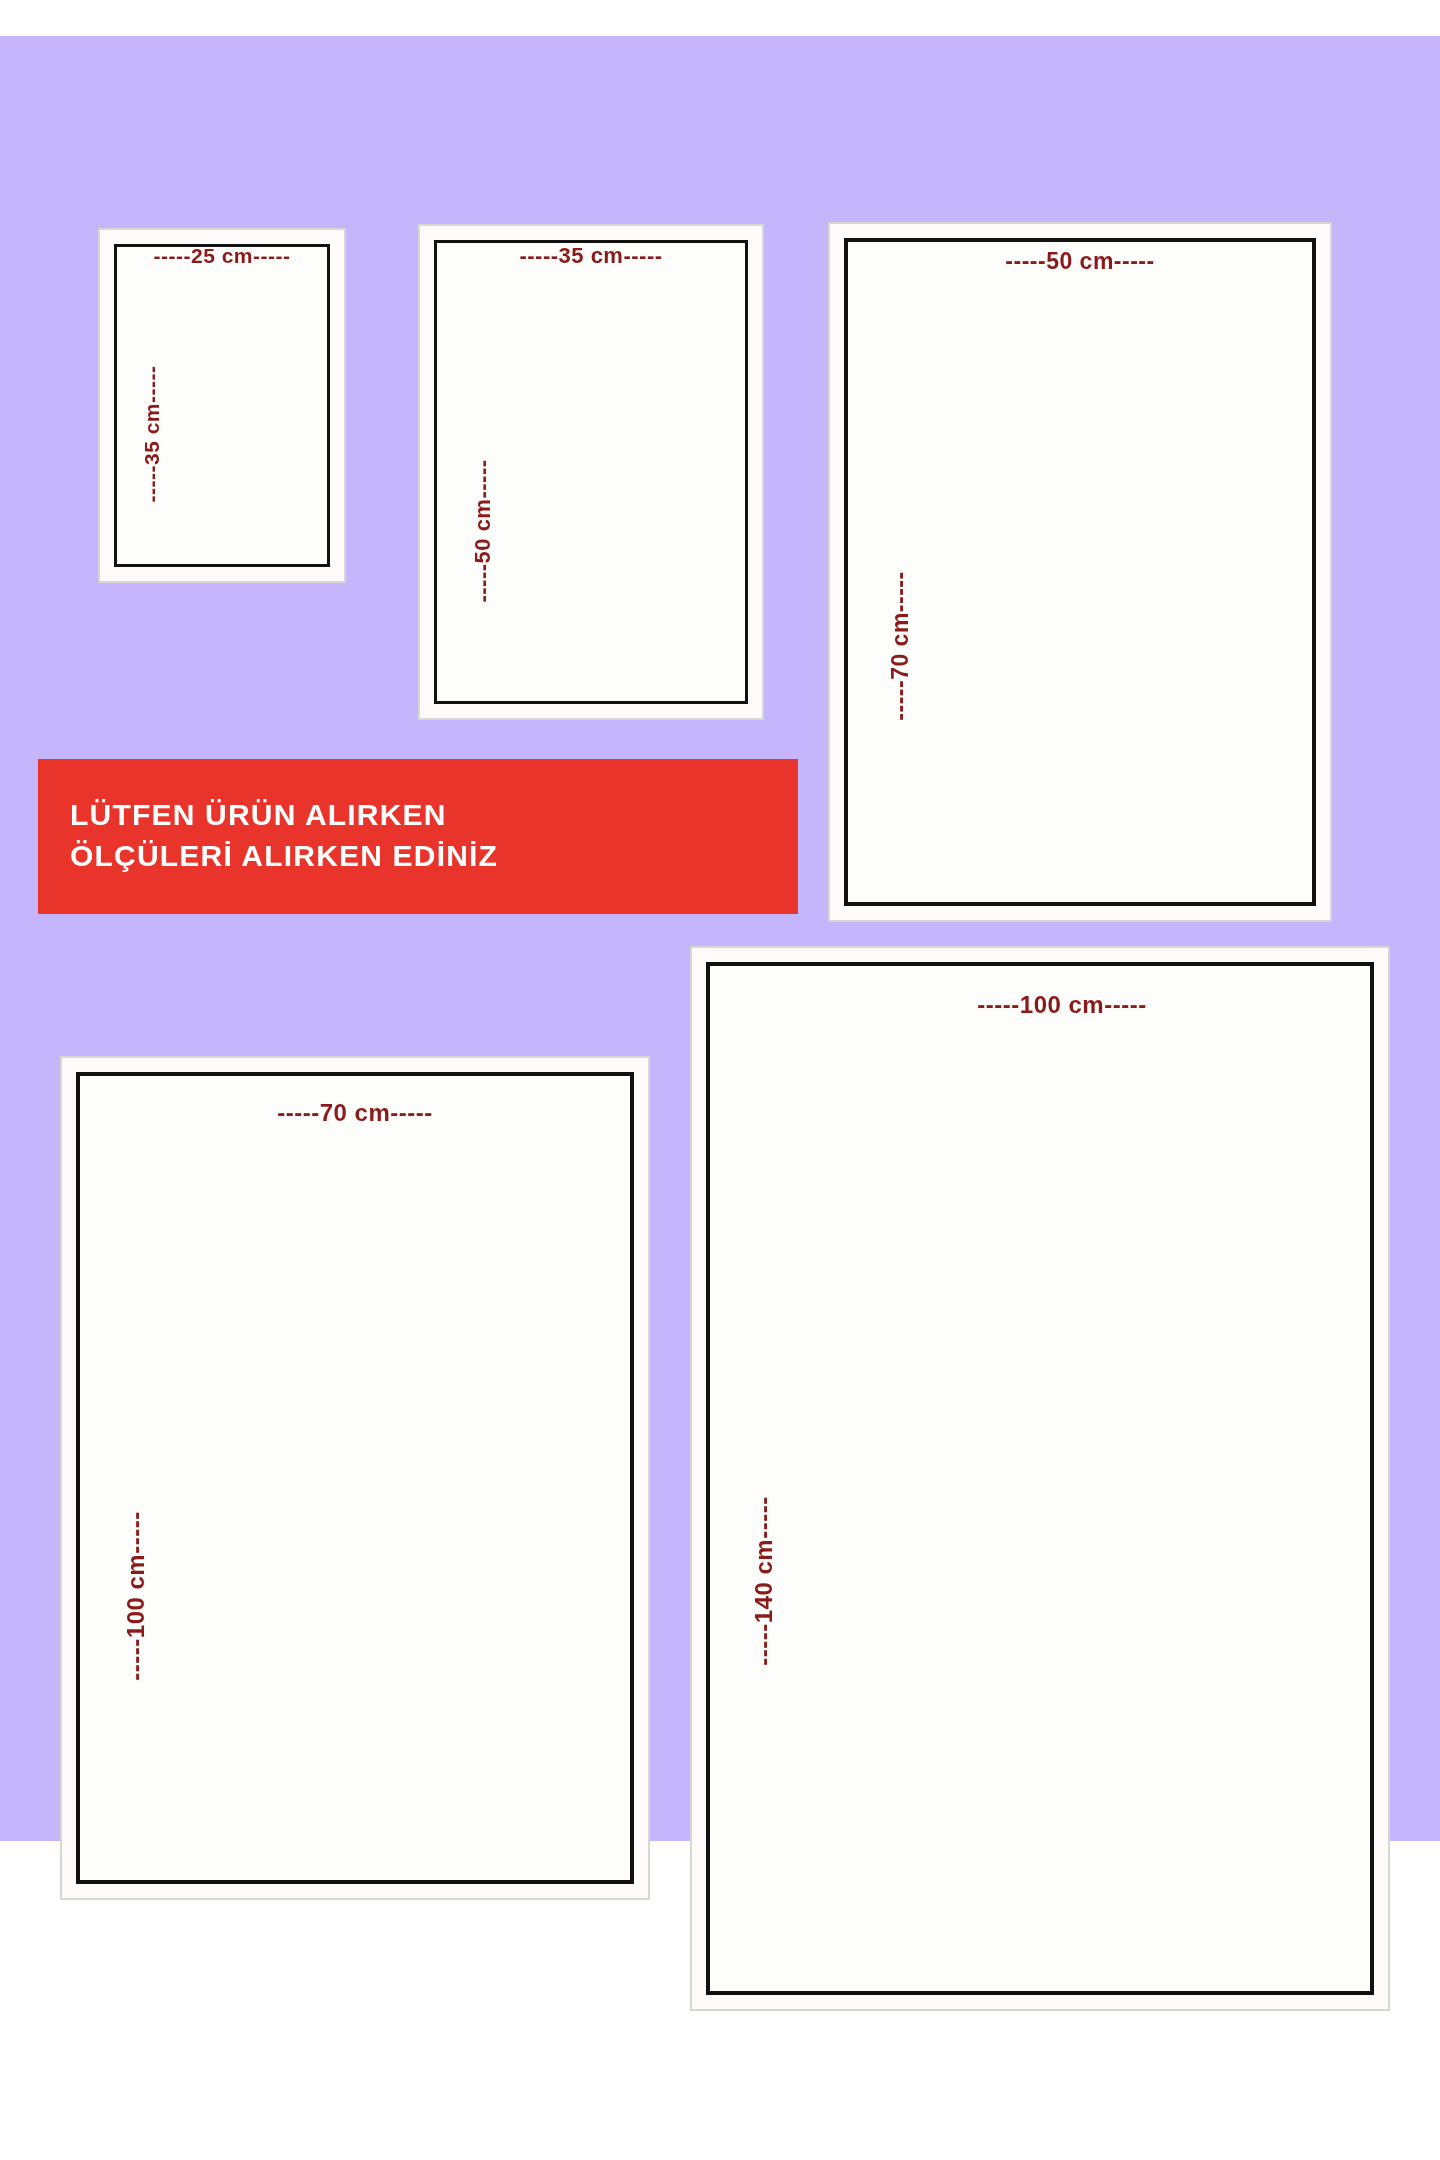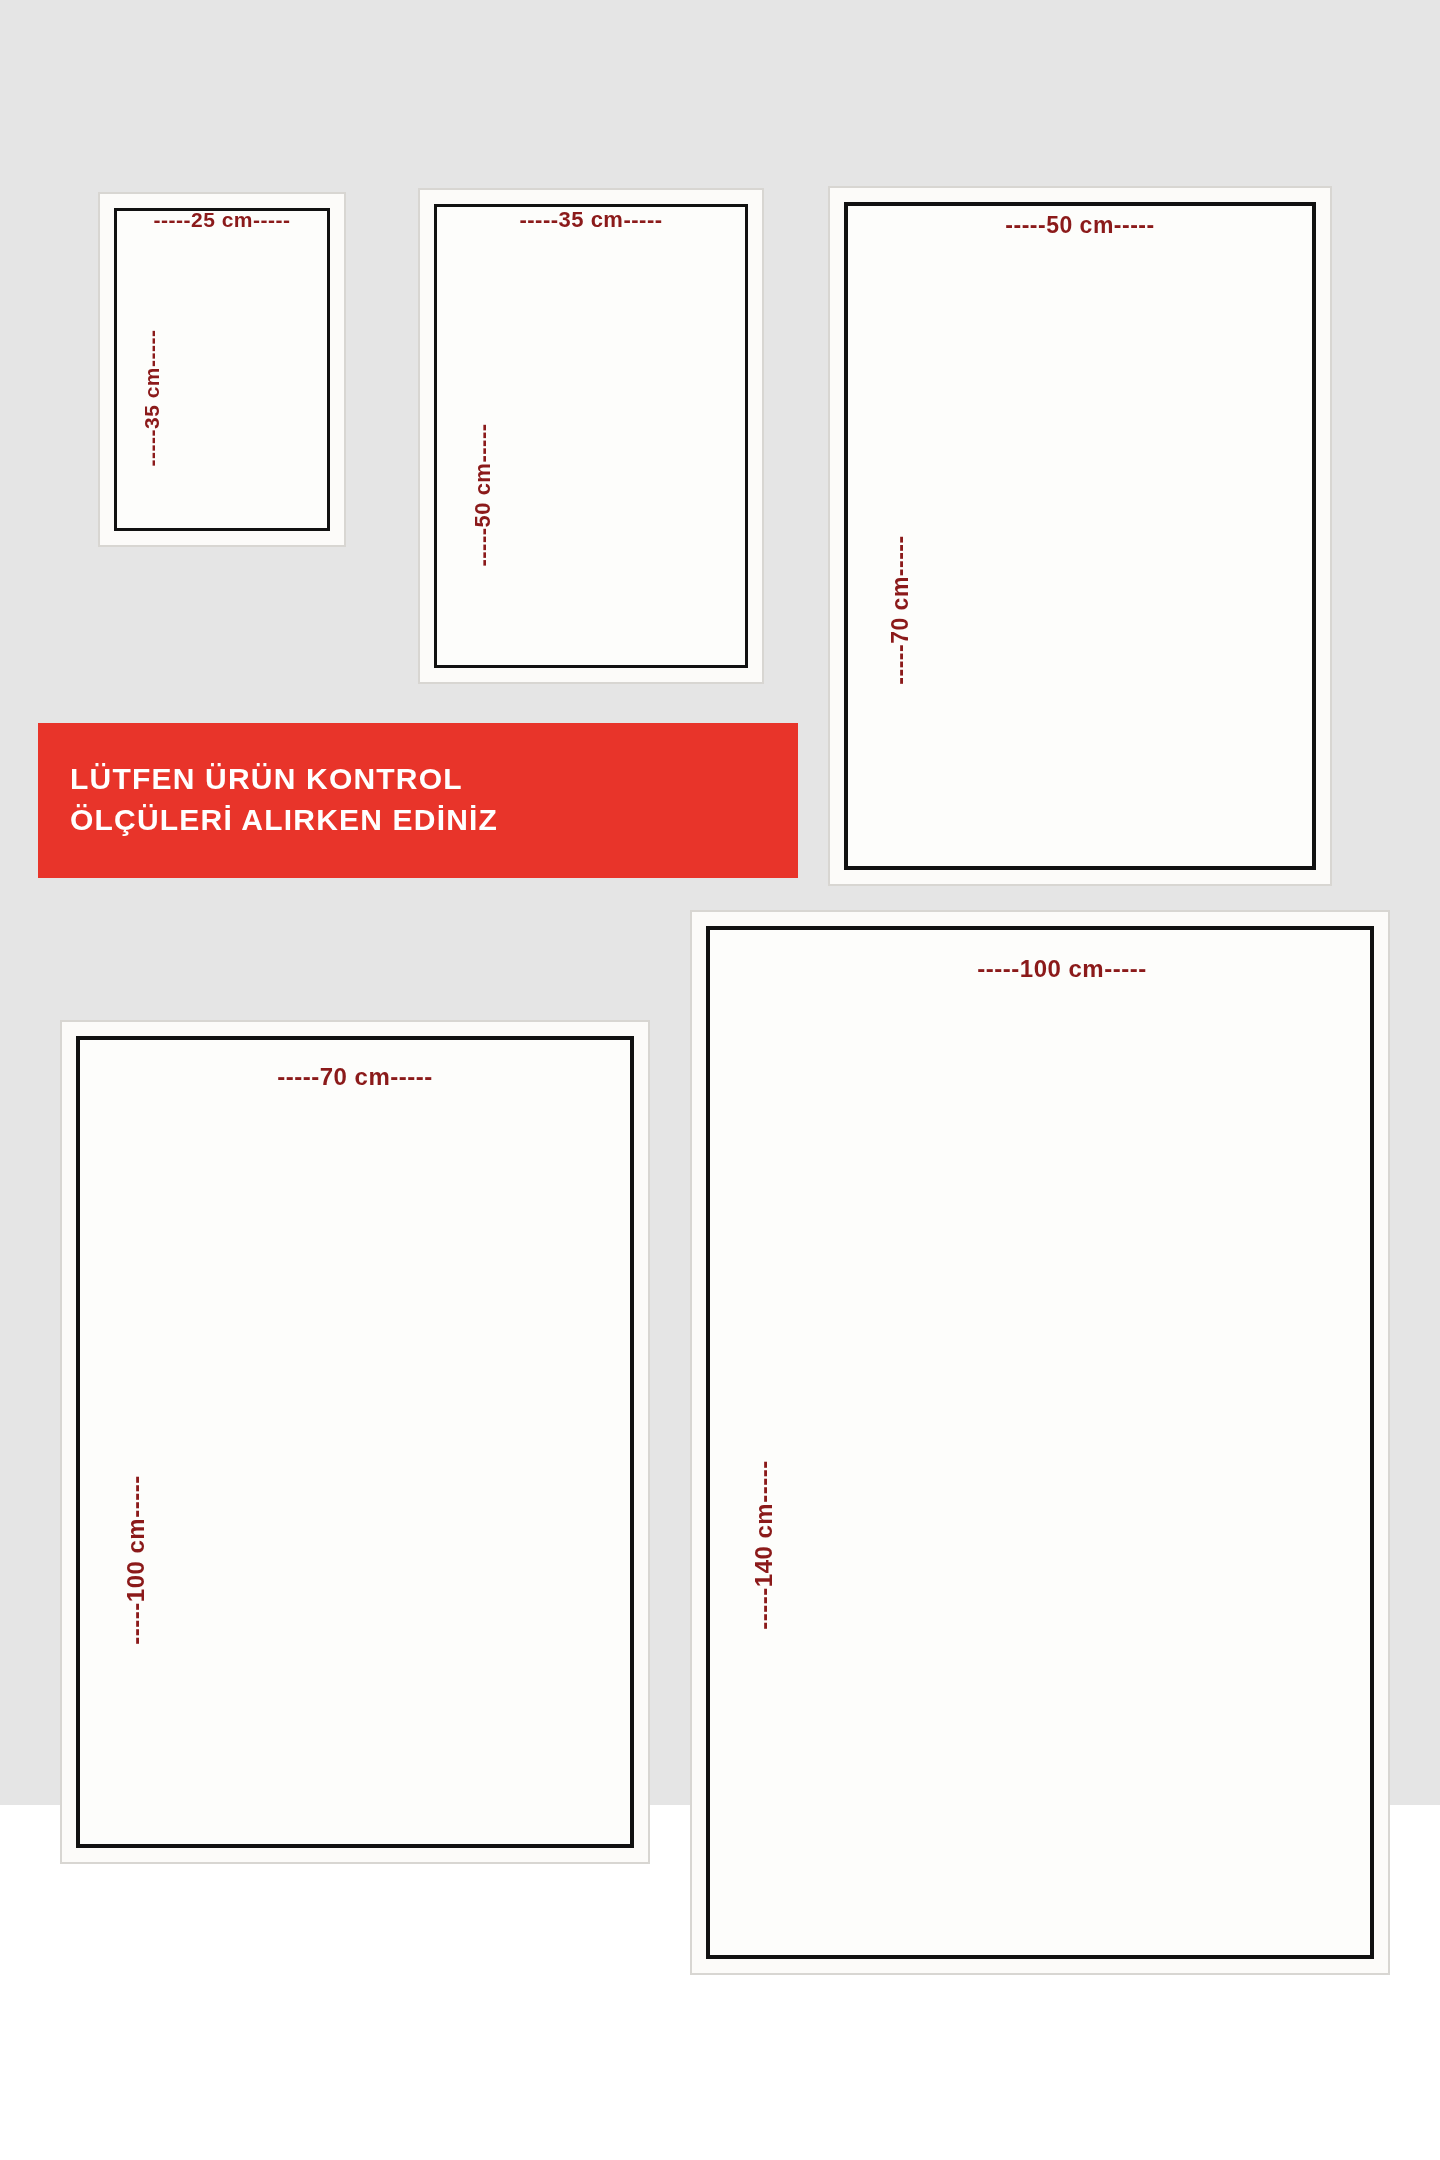--- a/index.html
+++ b/index.html
@@ -10,21 +10,22 @@
     width: 1440px;
     height: 2160px;
     background: #ffffff;
     font-family: "Liberation Sans", sans-serif;
     overflow: hidden;
   }
   #stage {
     position: relative;
     width: 1440px;
     height: 1805px;
-    background: #e5e5e5;
+    background: #c4b5fd;
+    margin-top: 36px;
   }
 
   
   .frame {
     position: absolute;
     background: #fcfbf9;
     border: 2px solid #d8d6d2;
     box-sizing: border-box;
   }
   .frame .inner {
@@ -93,21 +94,21 @@
   <div class="dim h" style="left:591px; top:207px; font-size:22px;">-----35 cm-----</div>
   <div class="dim v" style="left:470px; top:495px; font-size:22px; transform: rotate(-90deg) translateX(-50%);">-----50 cm-----</div>
 
   <div class="frame" style="left:828px; top:186px; width:504px; height:700px;">
     <div class="inner"></div>
   </div>
   <div class="dim h" style="left:1080px; top:212px; font-size:23px;">-----50 cm-----</div>
   <div class="dim v" style="left:887px; top:610px; font-size:23px; transform: rotate(-90deg) translateX(-50%);">-----70 cm-----</div>
 
   <div class="banner" style="left:38px; top:723px; width:760px; height:155px;">
-    <div class="line">LÜTFEN ÜRÜN KONTROL</div>
+    <div class="line">LÜTFEN ÜRÜN ALIRKEN</div>
     <div class="line">ÖLÇÜLERİ ALIRKEN EDİNİZ</div>
   </div>
 
   <div class="frame" style="left:60px; top:1020px; width:590px; height:844px;">
     <div class="inner"></div>
   </div>
   <div class="dim h" style="left:355px; top:1063px; font-size:24px;">-----70 cm-----</div>
   <div class="dim v" style="left:122px; top:1560px; font-size:24px; transform: rotate(-90deg) translateX(-50%);">-----100 cm-----</div>
 
   <div class="frame" style="left:690px; top:910px; width:700px; height:1065px;">

